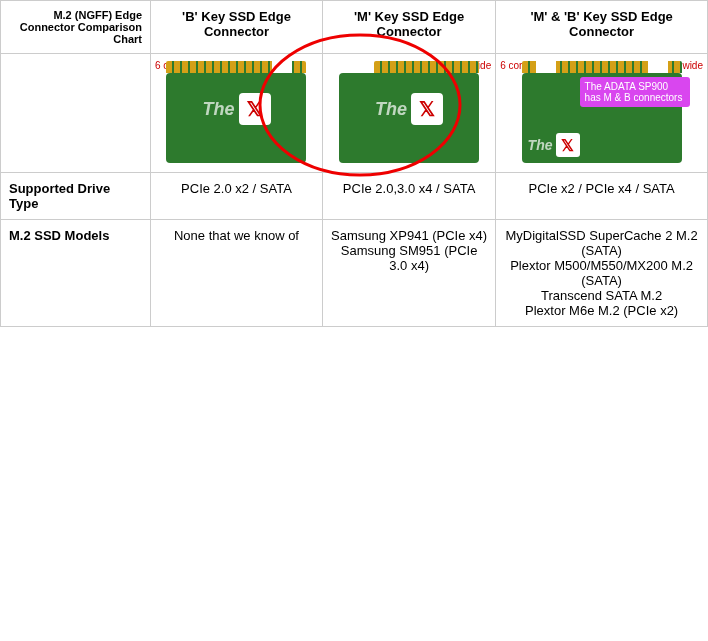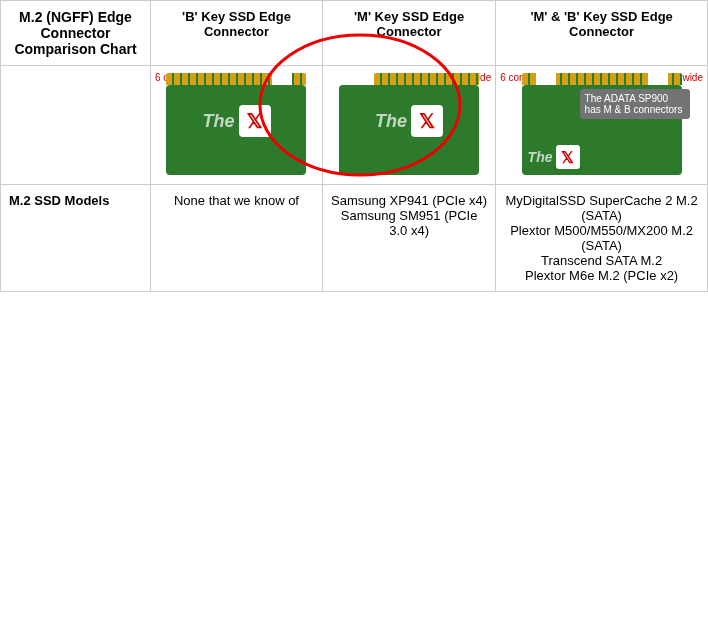--- a/index.html
+++ b/index.html
@@ -101,21 +101,21 @@
       pointer-events: none;
     }
   </style>
 </head>
 <body>
 
 <div style="position:relative; width:708px;">
   <table>
     <thead>
       <tr>
-        <th style="text-align:center; width:150px; font-size:14px;margin-left:28px;">
+        <th style="text-align:right; width:150px; font-size:11px;margin-left:28px;">
           <span>M.2 (NGFF) Edge Connector Comparison Chart</span>
         </th>
         <th class="header-cell">
           <span>'B' Key SSD Edge Connector</span>
         </th>
         <th class="header-cell">
           <span>'M' Key SSD Edge Connector</span>
         </th>
         <th class="header-cell">
           <span>'M' &amp; 'B' Key SSD Edge Connector</span>
@@ -168,34 +168,48 @@
           </div>
           <div class="connector-wrapper" style="position:relative;">
             <div class="connector-board" style="width:160px;height:90px;">
 
               <div style="position:absolute;top:-12px;left:0;width:100%;height:12px;background:repeating-linear-gradient(to right,#d4a017 0px,#d4a017 6px,#2d7a2d 6px,#2d7a2d 8px);border-radius:2px 2px 0 0;"></div>
 
               <div style="position:absolute;top:-12px;right:14px;width:20px;height:12px;background:#fff;"></div>
 
               <div style="position:absolute;top:-12px;left:14px;width:20px;height:12px;background:#fff;"></div>
 
-              <div style="position:absolute;top:4px;right:-8px;background:#737373;color:#fff;font-size:10px;padding:4px 5px;border-radius:3px;width:110px;text-align:left;z-index:10;">
+              <div style="position:absolute;top:4px;right:-8px;background:#d946ef;color:#fff;font-size:10px;padding:4px 5px;border-radius:3px;width:110px;text-align:left;z-index:10;">
                 <span>The ADATA SP900 has M &amp; B connectors</span>
               </div>
 
               <div style="position:absolute;bottom:6px;left:6px;display:flex;align-items:center;gap:3px;">
                 <span style="color:#fff;font-size:14px;font-style:italic;font-weight:bold;opacity:0.7;">The</span>
                 <div style="width:24px;height:24px;background:#fff;border-radius:3px;display:flex;align-items:center;justify-content:center;color:#c00;font-size:16px;font-weight:bold;">𝕏</div>
               </div>
             </div>
           </div>
         </td>
       </tr>
 
 
+      <tr>
+        <td class="row-header">
+          <span>Supported Drive Type</span>
+        </td>
+        <td>
+          <span>PCIe 2.0 x2 / SATA</span>
+        </td>
+        <td>
+          <span>PCIe 2.0,3.0 x4 / SATA</span>
+        </td>
+        <td>
+          <span>PCIe x2 / PCIe x4 / SATA</span>
+        </td>
+      </tr>
 
 
       <tr>
         <td class="row-header">
           <span>M.2 SSD Models</span>
         </td>
         <td>
           <span>None that we know of</span>
         </td>
         <td id="m-key-models-cell">

